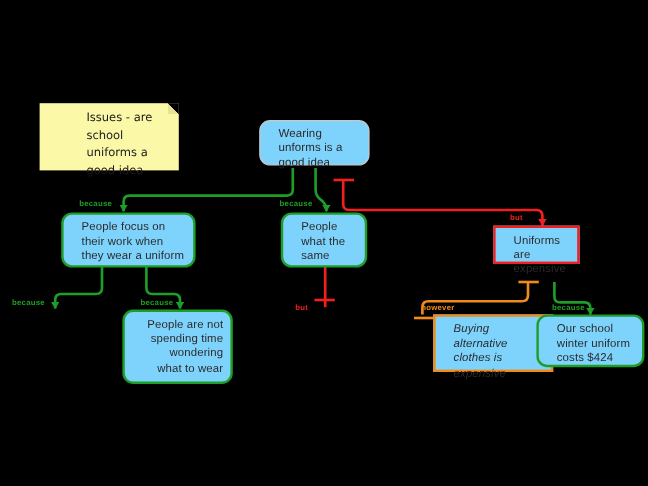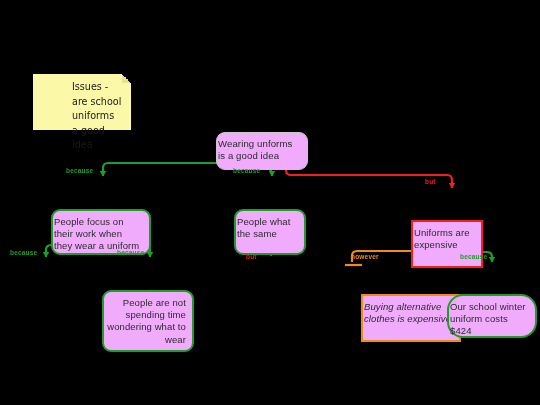--- a/index.html
+++ b/index.html
@@ -5,28 +5,27 @@
   html,body{margin:0;padding:0;background:#000;}
   body{width:540px;height:405px;overflow:hidden;font-family:"Liberation Sans",sans-serif;}
   #stage{position:relative;width:540px;height:405px;background:#000;}
 
   
   #wires{position:absolute;left:0;top:0;width:540px;height:405px;}
 
   
   .node{
     position:absolute;
-    background:#f0abfc;
+    background:#7dd3fc;
     box-sizing:border-box;
     color:#2b2b2b;
     font-size:9.5px;
     line-height:12.2px;
-    padding:5px 6px 5px 1px;
+    padding:5px 6px 5px 15px;
     letter-spacing:.1px;
-    margin-top:32px;
   }
   .node.root{
     border:1px solid #c8c8c8;
     border-radius:9px;
     font-size:9.6px;
   }
   .node.green{
     border:2px solid #1e9e28;
     border-radius:9px;
   }
@@ -119,56 +118,56 @@
       <path d="M432,235 L449,235" stroke="#f08a18" stroke-width="2.2" fill="none"></path>
       <path d="M440,235 L440,246 Q440,251 435,251 L357,251 Q352,251 352,256 L352,262" stroke="#f08a18" stroke-width="2.2" fill="none"></path>
       <path d="M345,265 L362,265" stroke="#f08a18" stroke-width="2.2" fill="none"></path>
     </g>
 
     <g>
       <path d="M462,235 L462,247 Q462,252 467,252 L487,252 Q492,252 492,257 L492,262" stroke="#1e9e28" stroke-width="2.2" fill="none" marker-end="url(#ahG)"></path>
     </g>
   </svg>
 
-  <div class="sticky" style="left:33px;top:74px;width:98px;height:56px;padding-left:39px;">
+  <div class="sticky" style="left:33px;top:86px;width:116px;height:56px;padding-left:39px;">
     <span class="fold"></span>
     <span>Issues - are school uniforms a good idea</span>
   </div>
 
   <div class="node root" style="left:216px;top:100px;width:92px;height:38px;">
     <span>Wearing unforms is a good idea</span>
   </div>
 
   <div class="elabel green" style="left:66px;top:167px;">because</div>
-  <div class="node green" style="left:51px;top:177px;width:100px;height:46px;">
+  <div class="node green" style="left:51px;top:177px;width:112px;height:46px;">
     <span>People focus on their work when they wear a uniform</span>
   </div>
 
   <div class="elabel green" style="left:233px;top:167px;">because</div>
   <div class="node green" style="left:234px;top:177px;width:72px;height:46px;">
     <span>People what the same</span>
   </div>
 
   <div class="elabel red" style="left:425px;top:178px;">but</div>
-  <div class="node red" style="left:411px;top:188px;width:72px;height:48px;">
+  <div class="node red" style="left:411px;top:188px;width:72px;height:32px;">
     <span>Uniforms are expensive</span>
   </div>
 
   <div class="elabel green" style="left:10px;top:249px;">because</div>
 
   <div class="elabel green" style="left:117px;top:249px;">because</div>
   <div class="node green" style="left:102px;top:258px;width:92px;height:62px;text-align:right;">
     <span>People are not spending time wondering what to wear</span>
   </div>
 
   <div class="elabel red" style="left:246px;top:253px;">but</div>
 
   <div class="elabel orange" style="left:351px;top:253px;">however</div>
   <div class="node orange" style="left:361px;top:262px;width:100px;height:48px;font-style:italic;">
     <span>Buying  alternative clothes is expensive</span>
   </div>
 
   <div class="elabel green" style="left:460px;top:253px;">because</div>
-  <div class="node green" style="left:447px;top:262px;width:90px;height:44px;border-radius:16px;">
+  <div class="node green" style="left:447px;top:262px;width:90px;height:44px;">
     <span>Our school winter uniform costs $424</span>
   </div>
 
 </div>
 
 </body></html>

